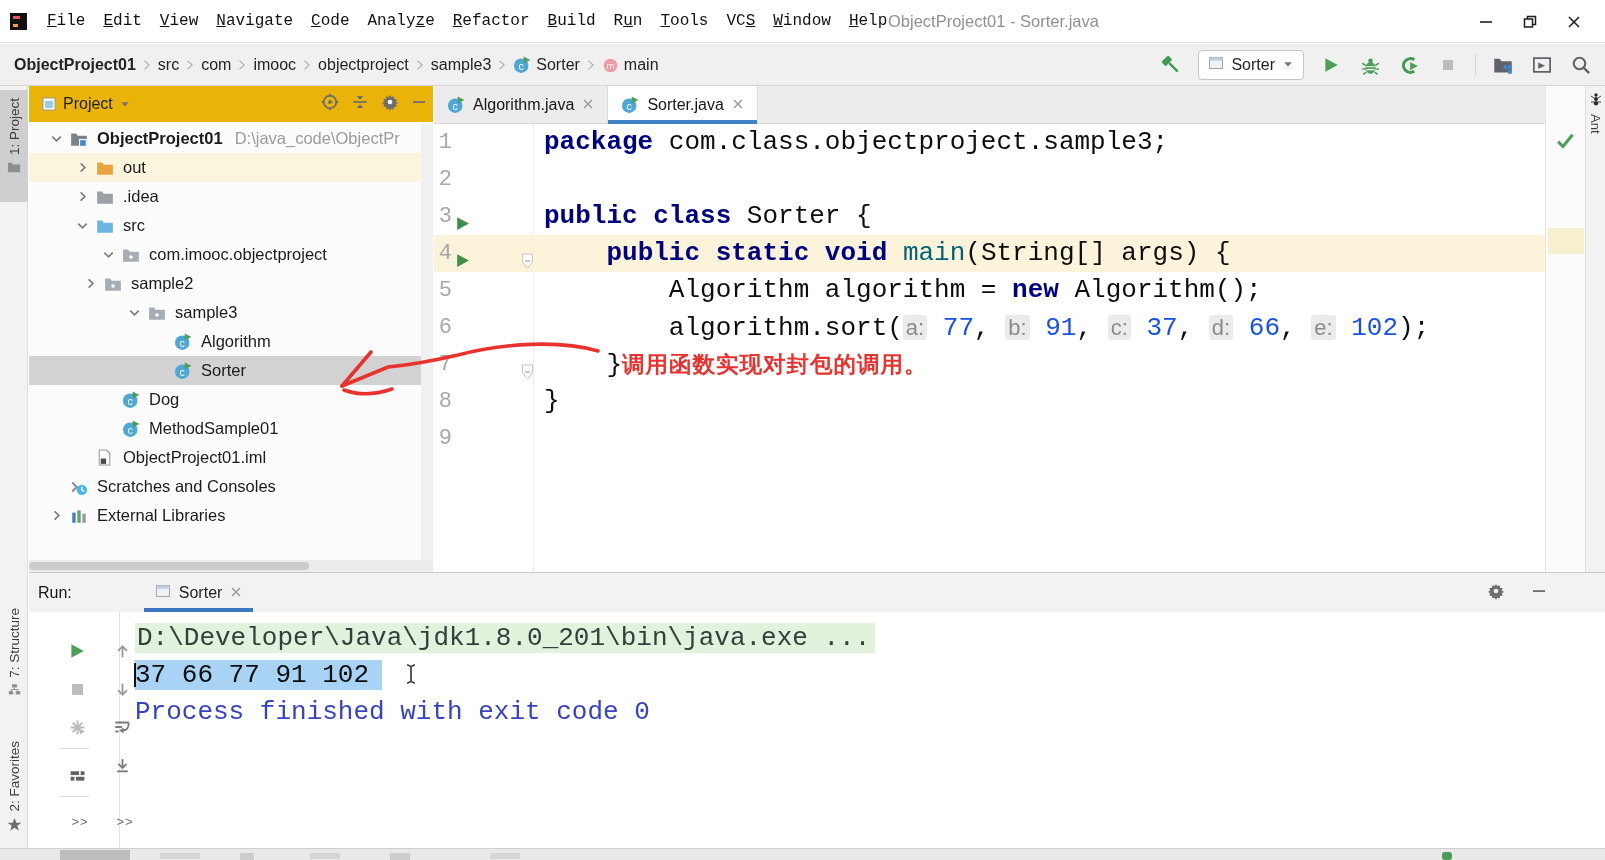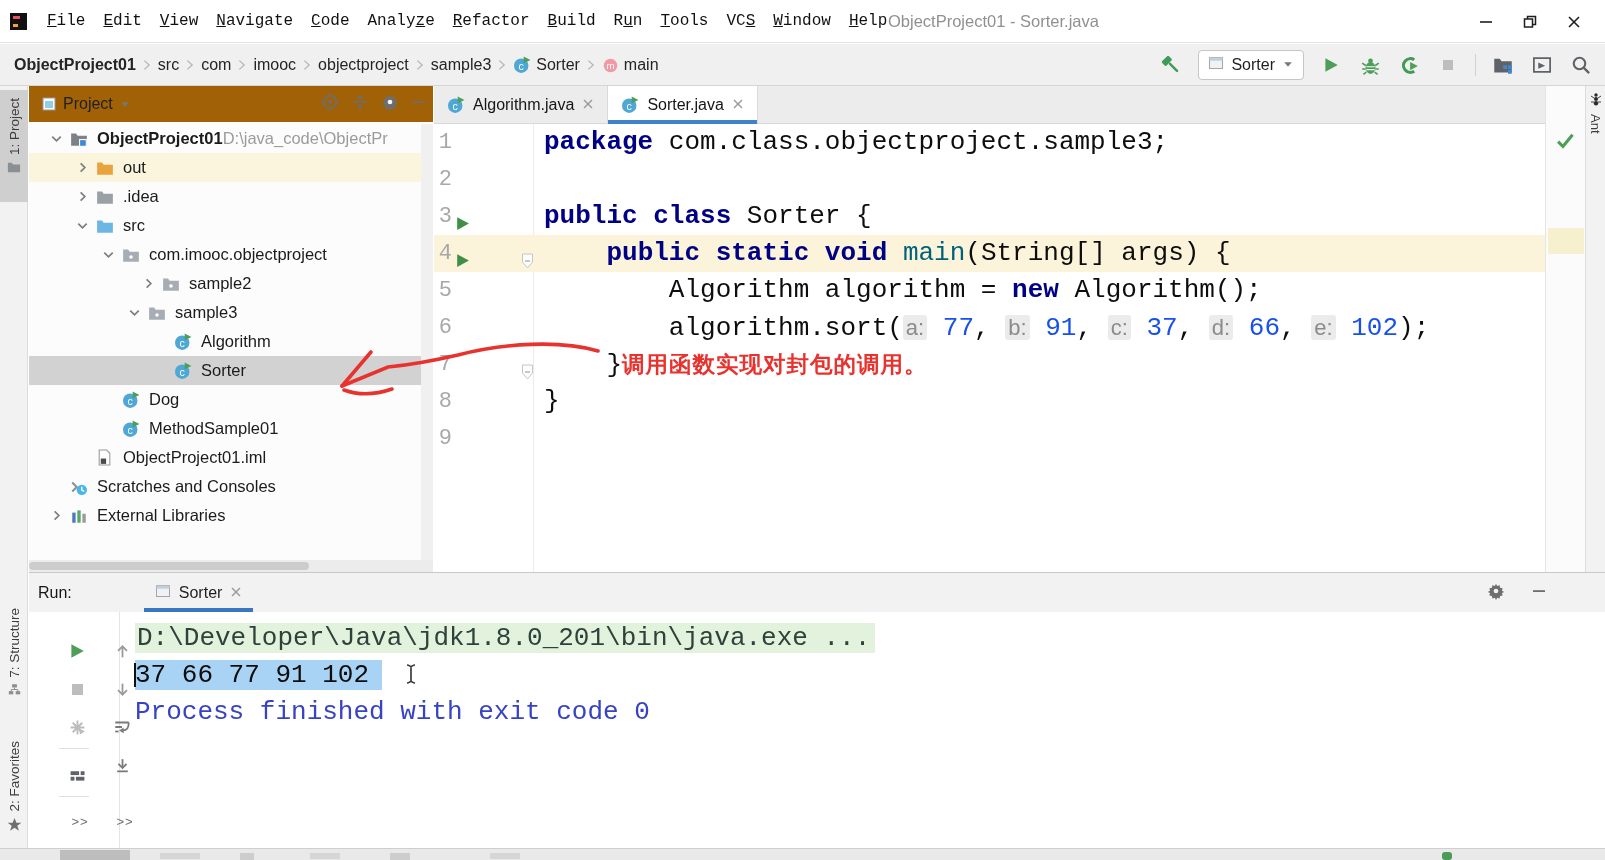--- a/index.html
+++ b/index.html
@@ -32,31 +32,31 @@
   .tbsep{width:1px;height:22px;background:#d2d2d2;}
   
   .leftstrip{position:absolute;left:0;top:86px;width:28px;height:762px;background:#f2f2f2;border-right:1px solid #dcdcdc;}
   .vtab{position:absolute;left:0;width:28px;display:flex;flex-direction:column;align-items:center;
     justify-content:flex-start;gap:5px;padding-top:8px;color:#3d3d3d;font-size:13.5px;}
   .vtab.active{background:#cfcfcf;}
   .vtab .vtext{writing-mode:vertical-rl;transform:rotate(180deg);white-space:nowrap;}
   
   .project{position:absolute;left:29px;top:86px;width:404px;height:486px;background:#fcfcfc;overflow:hidden;}
   .phead{position:absolute;left:0;top:0;right:0;height:36px;display:flex;align-items:center;
-    background:#a16207;font-size:16px;}
+    background:#eab308;font-size:16px;}
   .phead .ptitle{margin-left:12px;display:flex;align-items:center;gap:6px;}
   .phead-icons{position:absolute;right:6px;display:flex;align-items:center;gap:12px;}
   .ptree{position:absolute;left:0;top:38px;right:12px;bottom:12px;overflow:hidden;}
   .prow{height:29px;display:flex;align-items:center;font-size:16.5px;white-space:nowrap;color:#1b1b1b;}
   .prow.sel{background:#d2d2d2;margin-right:-12px;}
   .prow.hly{background:#faf5dc;margin-right:-12px;}
   .arrowbox{width:28px;display:flex;align-items:center;justify-content:center;flex:0 0 auto;}
   .ticon{width:21px;display:flex;align-items:center;flex:0 0 auto;margin-right:6px;}
   .tlabel.b{font-weight:bold;}
-  .tsuffix{color:#9b9b9b;margin-left:0;}
+  .tsuffix{color:#9b9b9b;margin-left:12px;}
   .pvscroll{position:absolute;right:0;top:38px;width:12px;bottom:12px;background:#f0f0f0;}
   .phscroll{position:absolute;left:0;bottom:0;height:12px;right:0;background:#ececec;}
   .phscroll .thumb{position:absolute;left:0;top:2px;height:8px;width:280px;background:#cccccc;border-radius:4px;}
   
   .editor{position:absolute;left:434px;top:86px;width:1111px;height:486px;background:#fff;}
   .tabs{position:absolute;left:0;top:0;right:0;height:38px;background:#ececec;border-bottom:1px solid #d8d8d8;display:flex;}
   .tab{position:relative;display:flex;align-items:center;gap:8px;padding:0 13px;font-size:16px;color:#161616;
     border-right:1px solid #dadada;}
   .tab.active{background:#fff;}
   .tab.active::after{content:"";position:absolute;left:0;right:0;bottom:-1px;height:4px;background:#4083c9;}
@@ -417,21 +417,21 @@
             </svg>
           </span>
           <span class="ticon" style="display: inline-flex; align-items: center;">
             <svg width="18" height="18" viewBox="0 0 16 16">
               <path d="M1 3 h4.4 l1.4 2 H15 v9 H1 Z" fill="#a7adb4"></path>
               <circle cx="8" cy="9.8" r="1.6" fill="#fff"></circle>
             </svg>
           </span>
           <span class="tlabel">com.imooc.objectproject</span>
         </div>
-        <div class="prow" style="padding-left: 105px;">
+        <div class="prow" style="padding-left: 47px;">
           <span class="arrowbox">
             <svg width="15" height="15" viewBox="0 0 16 16">
               <polyline points="6,3.5 10.5,8 6,12.5" fill="none" stroke="#7d7d7d" stroke-width="1.8"></polyline>
             </svg>
           </span>
           <span class="ticon" style="display: inline-flex; align-items: center;">
             <svg width="18" height="18" viewBox="0 0 16 16">
               <path d="M1 3 h4.4 l1.4 2 H15 v9 H1 Z" fill="#a7adb4"></path>
               <circle cx="8" cy="9.8" r="1.6" fill="#fff"></circle>
             </svg>

